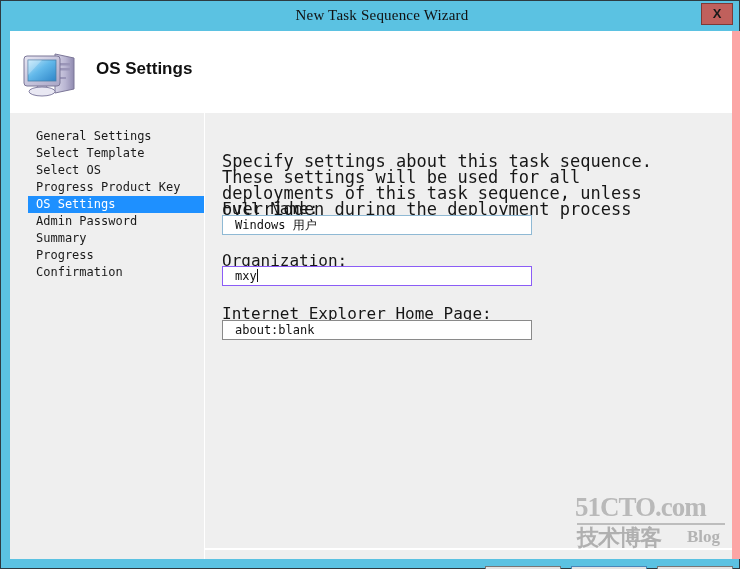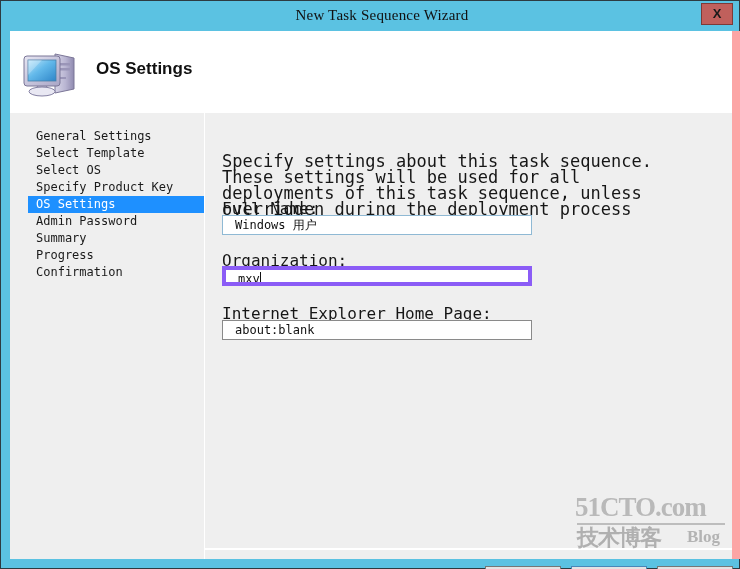--- a/index.html
+++ b/index.html
@@ -174,21 +174,21 @@
     box-sizing: border-box;
     font-family: "DejaVu Sans Mono", monospace;
     font-size: 12px;
     color: #0f0f0f;
     padding: 0 0 0 12px;
     line-height: 19px;
     white-space: nowrap;
     overflow: hidden;
   }
   .border-blue   { border: 1px solid #8fb9d4; }
-  .border-focus  { border: 4px solid #8b5cf6; }
+  .border-focus  { border: 1px solid #8b5cf6; }
   .border-gray   { border: 1px solid #8a8a8a; }
 
   #caret {
     display: inline-block;
     width: 1px;
     height: 13px;
     background: #111;
     vertical-align: -2px;
     margin-left: 0px;
   }
@@ -317,21 +317,21 @@
         <rect x="6" y="16" width="28" height="21" fill="url(#gScreen)" stroke="#4a7fa8" stroke-width="0.8"></rect>
         <path d="M6 16 L20 16 L6 31 Z" fill="#ffffff" opacity="0.25"></path>
       </svg>
       <div id="page-title">OS Settings</div>
     </div>
 
     <div id="sidebar">
       <div class="step" style="top:15px">General Settings</div>
       <div class="step" style="top:32px">Select Template</div>
       <div class="step" style="top:49px">Select OS</div>
-      <div class="step" style="top:66px">Specify Product Key</div>
+      <div class="step" style="top:66px">Progress Product Key</div>
       <div class="step active" style="top:83px">OS Settings</div>
       <div class="step" style="top:117px">Summary</div>
       <div class="step" style="top:100px">Admin Password</div>
       <div class="step" style="top:134px">Progress</div>
       <div class="step" style="top:151px">Confirmation</div>
     </div>
 
     <div id="col-divider"></div>
 
     <div id="content">

